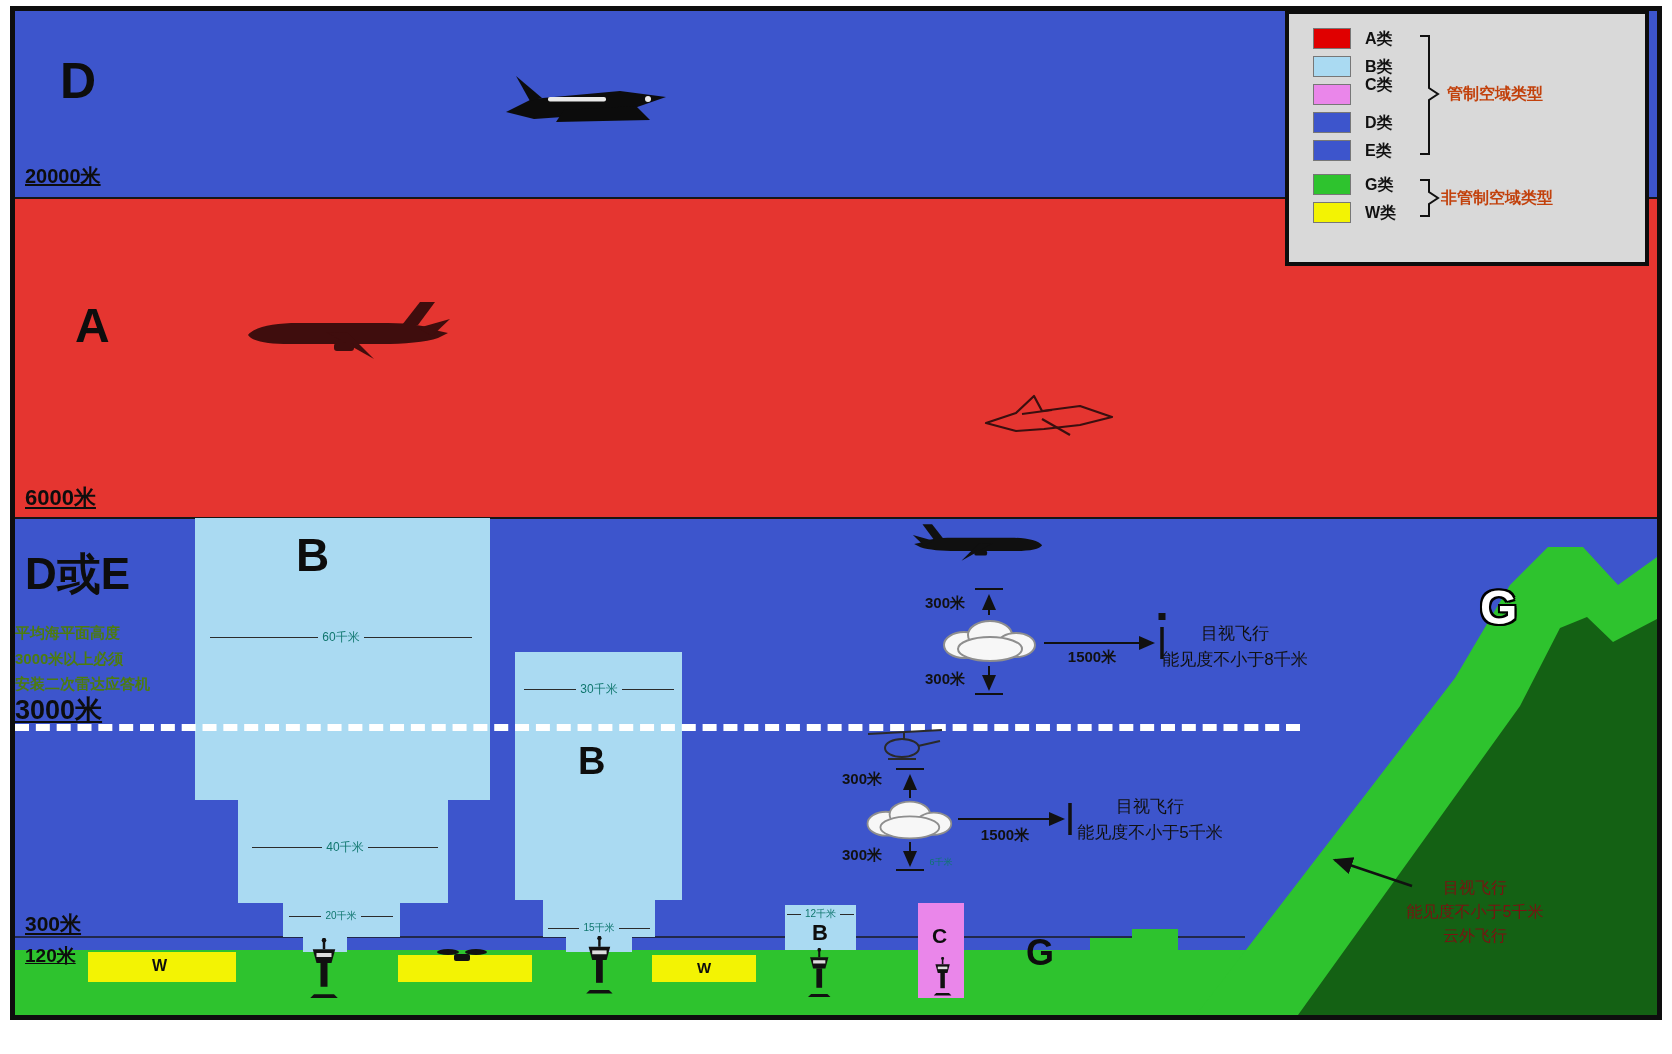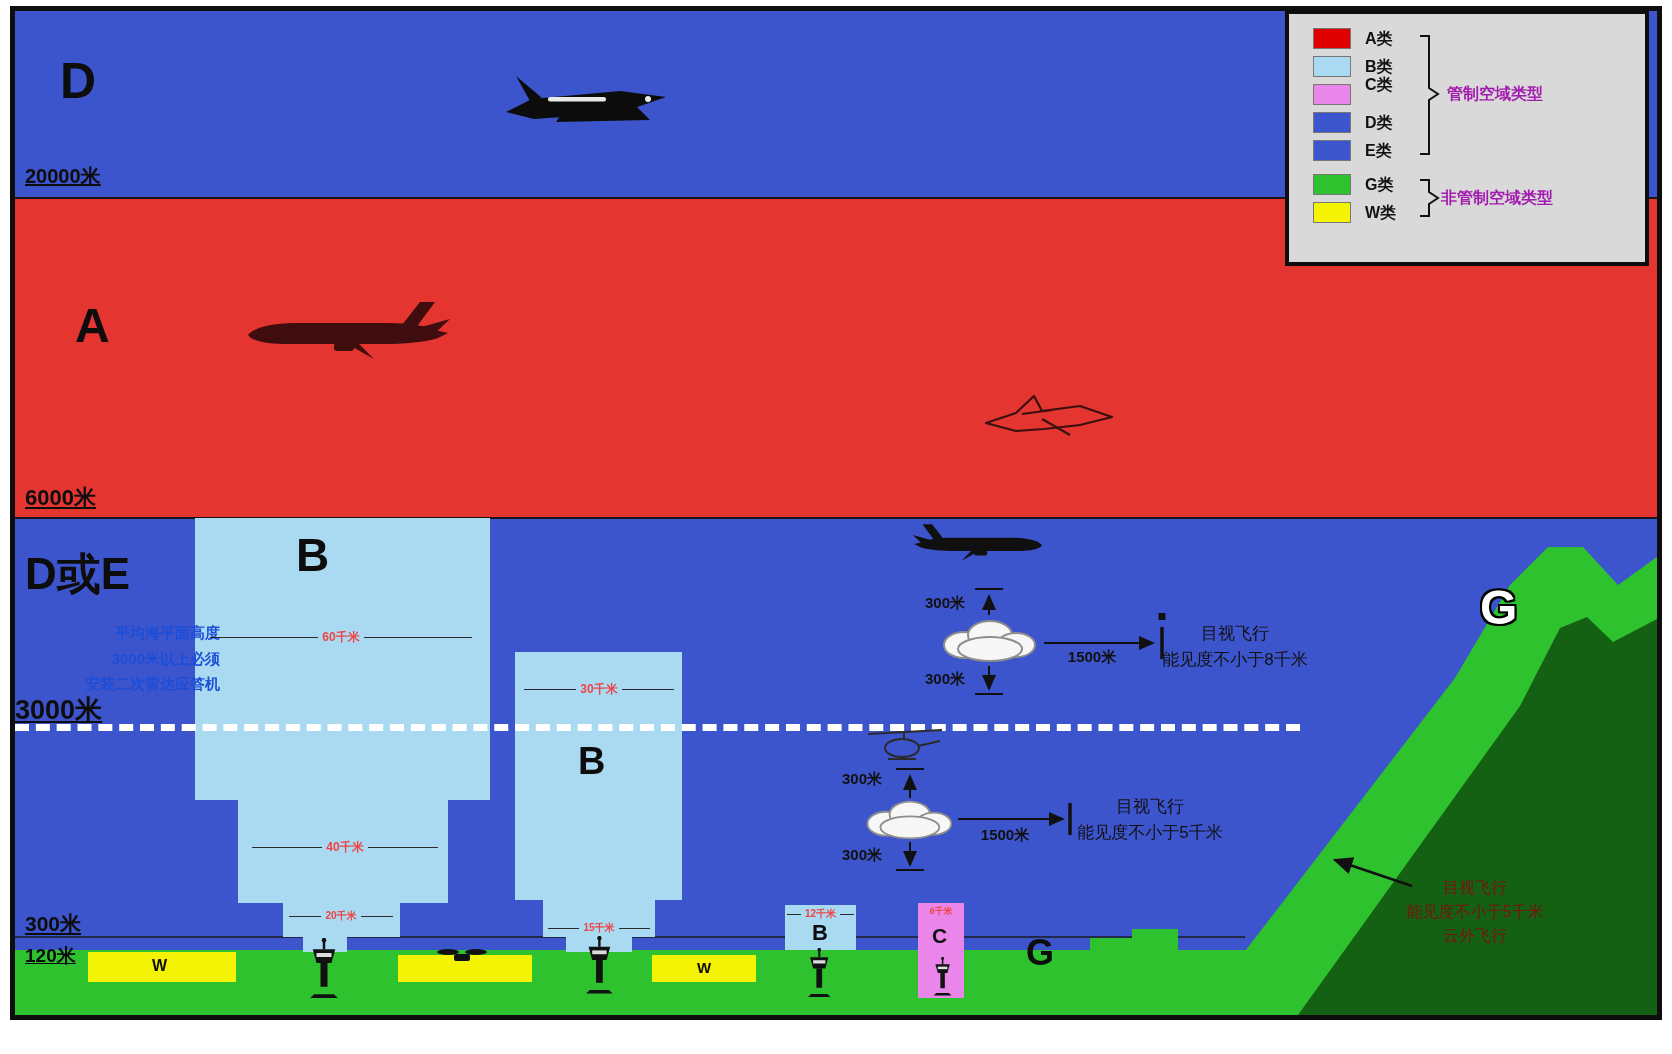--- a/index.html
+++ b/index.html
@@ -23,36 +23,36 @@
               border-top:7px dashed #ffffff; z-index:5; }
 
   .overlay { position:absolute; left:0; top:0; width:1672px; height:1054px; z-index:6; pointer-events:none; }
 
   
   .lbl  { position:absolute; font-weight:bold; color:#0d0d0d; z-index:7; white-space:nowrap; }
   .alt  { position:absolute; font-weight:bold; color:#0d0d0d; text-decoration:underline; z-index:7; white-space:nowrap; }
   .dim  { position:absolute; font-size:15px; font-weight:bold; color:#111; z-index:7; white-space:nowrap; }
   .note { position:absolute; font-size:17px; font-weight:normal; color:#111; text-align:center; z-index:7; white-space:nowrap; }
   .note-red { color:#7a1212; font-size:16px; }
-  .note-y { position:absolute; font-size:15px; font-weight:bold; color:#1d4ed8; text-align:right; line-height:1.7; z-index:7;padding-left:36px; }
+  .note-y { position:absolute; font-size:15px; font-weight:bold; color:#4d7c0f; text-align:left; line-height:1.7; z-index:7; }
 
   .wline { position:absolute; display:flex; align-items:center; gap:4px; z-index:7; }
   .wline .bar { flex:1; border-top:1.6px solid #2b2b2b; }
-  .wline .txt { font-size:12px; font-weight:bold; color:#ef4444; white-space:nowrap; }
+  .wline .txt { font-size:12px; font-weight:normal; color:#0f766e; white-space:nowrap; }
   .wline.sm .txt { font-size:10px; }
   .wline.xs .txt { font-size:9px; }
 
   .g-mountain { color:#ffffff; text-shadow:-2px -2px 0 #000, 2px -2px 0 #000, -2px 2px 0 #000, 2px 2px 0 #000, 0 2px 0 #000, 0 -2px 0 #000, 2px 0 0 #000, -2px 0 0 #000; }
 
   
   .legend { position:absolute; left:1285px; top:10px; width:364px; height:256px; background:#d9d9d9;
             border:4px solid #0d0d0d; z-index:10; }
   .legend .sw  { position:absolute; left:24px; width:38px; height:21px; border:1px solid #777; }
   .legend .lg-lbl { position:absolute; left:76px; font-size:16px; font-weight:bold; color:#111; white-space:nowrap; }
-  .legend .grp { position:absolute; font-size:16px; font-weight:bold; color:#a21caf; white-space:nowrap; }
+  .legend .grp { position:absolute; font-size:16px; font-weight:bold; color:#c2410c; white-space:nowrap; }
   .legend svg  { position:absolute; }
 
   .frame { position:absolute; left:10px; top:6px; width:1652px; height:1014px;
            border:5px solid #0e0e0e; z-index:9; pointer-events:none; }
 </style>
 </head>
 <body>
 
 <div class="canvas">
 
@@ -228,21 +228,21 @@
   <div class="wline sm" style="left:548px;top:921px;width:102px">
     <span class="bar"></span>
     <span class="txt">15千米</span>
     <span class="bar"></span>
   </div>
   <div class="wline sm" style="left:787px;top:907px;width:67px">
     <span class="bar"></span>
     <span class="txt">12千米</span>
     <span class="bar"></span>
   </div>
-  <div class="wline xs" style="left:919px;top:905px;width:44px">
+  <div class="wline xs" style="left:919px;top:856px;width:44px">
     <span class="txt" style="margin:0 auto">6千米</span>
   </div>
 
   <div class="lbl" style="left:152px;top:957px;font-size:16px">W</div>
   <div class="lbl" style="left:697px;top:959px;font-size:15px">W</div>
 
   <div class="dim" style="left:905px;top:594px;width:60px;text-align:right">300米</div>
   <div class="dim" style="left:905px;top:670px;width:60px;text-align:right">300米</div>
   <div class="dim" style="left:1052px;top:648px;width:80px;text-align:center">1500米</div>
   <div class="note" style="left:1155px;top:622px;width:160px">目视飞行</div>

